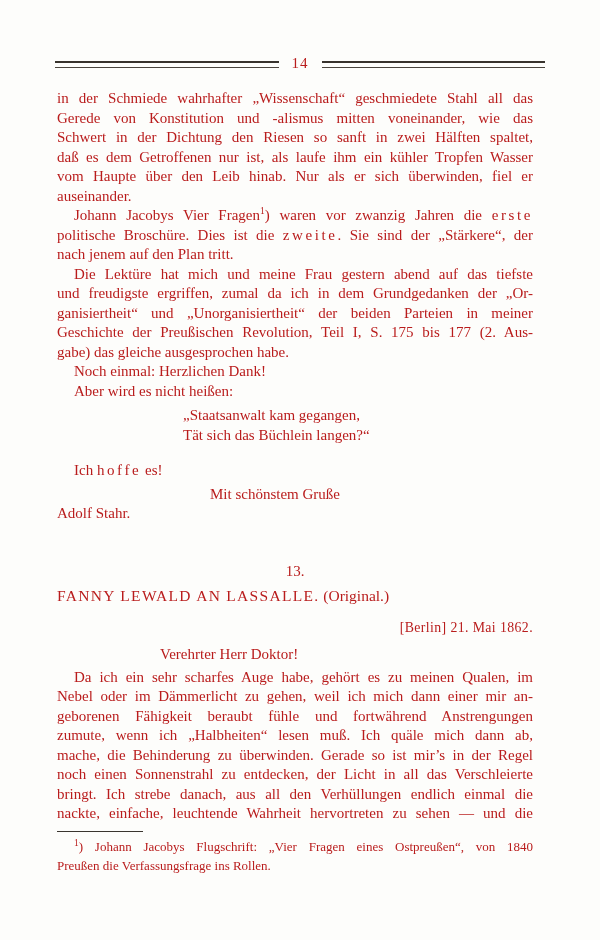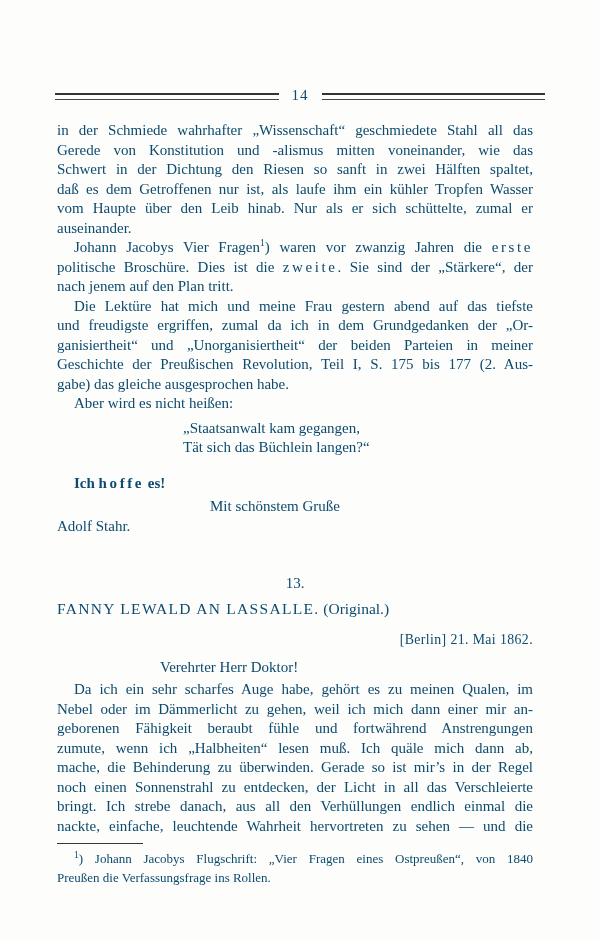--- a/index.html
+++ b/index.html
@@ -1,44 +1,44 @@
 <!DOCTYPE html>
 <html><head>
 <meta charset="utf-8">
 <style>
   html,body { margin:0; padding:0; background:#fdfdfb; }
   .page {
     position:relative;
     width:600px; height:940px;
     background:#fdfdfb;
-    color:#0c4a6e;
+    color:#b91c1c;
     font-family:"Liberation Serif", serif;
     box-sizing:border-box;
-    padding-top:88px;
+    padding-top:56px;
     overflow:hidden;
   }
   
   .running-head { display:flex; align-items:center; margin:0 55px; gap:13px; }
   .head-rule { flex:1; height:4px; border-top:2px solid #38332d; border-bottom:1px solid #4a443d; }
   .page-num { font-size:15px; line-height:1; letter-spacing:1px; padding-bottom:1px; }
 
   
   .text-col { width:476px; margin:17px 67px 0 57px; font-size:15px; line-height:19.5px; }
 
   .line { text-align:justify; text-align-last:justify; }
   .line.last { text-align:center; text-align-last:left; }
   .line.plain { text-align:left; text-align-last:left; }
   .indent .line:first-child { text-indent:17px; }
 
   .sp { letter-spacing:2.6px; }
   sup { font-size:9.5px; line-height:0; vertical-align:super; }
 
   .single-indent { text-indent:17px; }
   .verse { margin:5px 0 11px 126px; }
-  .hope { text-indent:17px; margin-top:16px;font-weight:bold; }
+  .hope { text-indent:17px; margin-top:16px; }
   .closing { margin:4px 0 0 153px; }
   .signature { text-align:left; }
 
   .section { margin-top:38px; }
   .sec-num { text-align:center; }
   .sec-heading { margin-top:5px; font-size:15.5px; }
   .caps { letter-spacing:1.3px; }
   .dateline { text-align:right; margin-top:12px; font-size:13.8px; letter-spacing:0.4px; }
   .salutation { margin:8px 0 3px 103px; }
 
@@ -56,38 +56,39 @@
     <div class="head-rule"></div>
   </div>
 
   <div class="text-col">
 
     <div>
         <div class="line">in der Schmiede wahrhafter „Wissenschaft“ geschmiedete Stahl all das</div>
         <div class="line">Gerede von Konstitution und -alismus mitten voneinander, wie das</div>
         <div class="line">Schwert in der Dichtung den Riesen so sanft in zwei Hälften spaltet,</div>
         <div class="line">daß es dem Getroffenen nur ist, als laufe ihm ein kühler Tropfen Wasser</div>
-        <div class="line">vom Haupte über den Leib hinab. Nur als er sich schüttelte, zumal er</div>
+        <div class="line">vom Haupte über den Leib hinab. Nur als er sich überwinden, fiel er</div>
         <div class="line last">auseinander.</div>
       </div>
 
     <div class="indent">
         <div class="line">Johann Jacobys Vier Fragen<sup>1</sup>) waren vor zwanzig Jahren die <span class="sp">erste</span></div>
         <div class="line">politische Broschüre. Dies ist die <span class="sp">zweite</span>. Sie sind der „Stärkere“, der</div>
         <div class="line last">nach jenem auf den Plan tritt.</div>
       </div>
 
     <div class="indent">
         <div class="line">Die Lektüre hat mich und meine Frau gestern abend auf das tiefste</div>
         <div class="line">und freudigste ergriffen, zumal da ich in dem Grundgedanken der „Or-</div>
         <div class="line">ganisiertheit“ und „Unorganisiertheit“ der beiden Parteien in meiner</div>
         <div class="line">Geschichte der Preußischen Revolution, Teil I, S. 175 bis 177 (2. Aus-</div>
         <div class="line last">gabe) das gleiche ausgesprochen habe.</div>
       </div>
 
+    <div class="single-indent">Noch einmal: Herzlichen Dank!</div>
     <div class="single-indent">Aber wird es nicht heißen:</div>
 
     <div class="verse">
         <div class="line plain">„Staatsanwalt kam gegangen,</div>
         <div class="line plain">Tät sich das Büchlein langen?“</div>
       </div>
 
     <div class="hope">Ich <span class="sp">hoffe</span> es!</div>
 
     <div class="closing">Mit schönstem Gruße</div>

